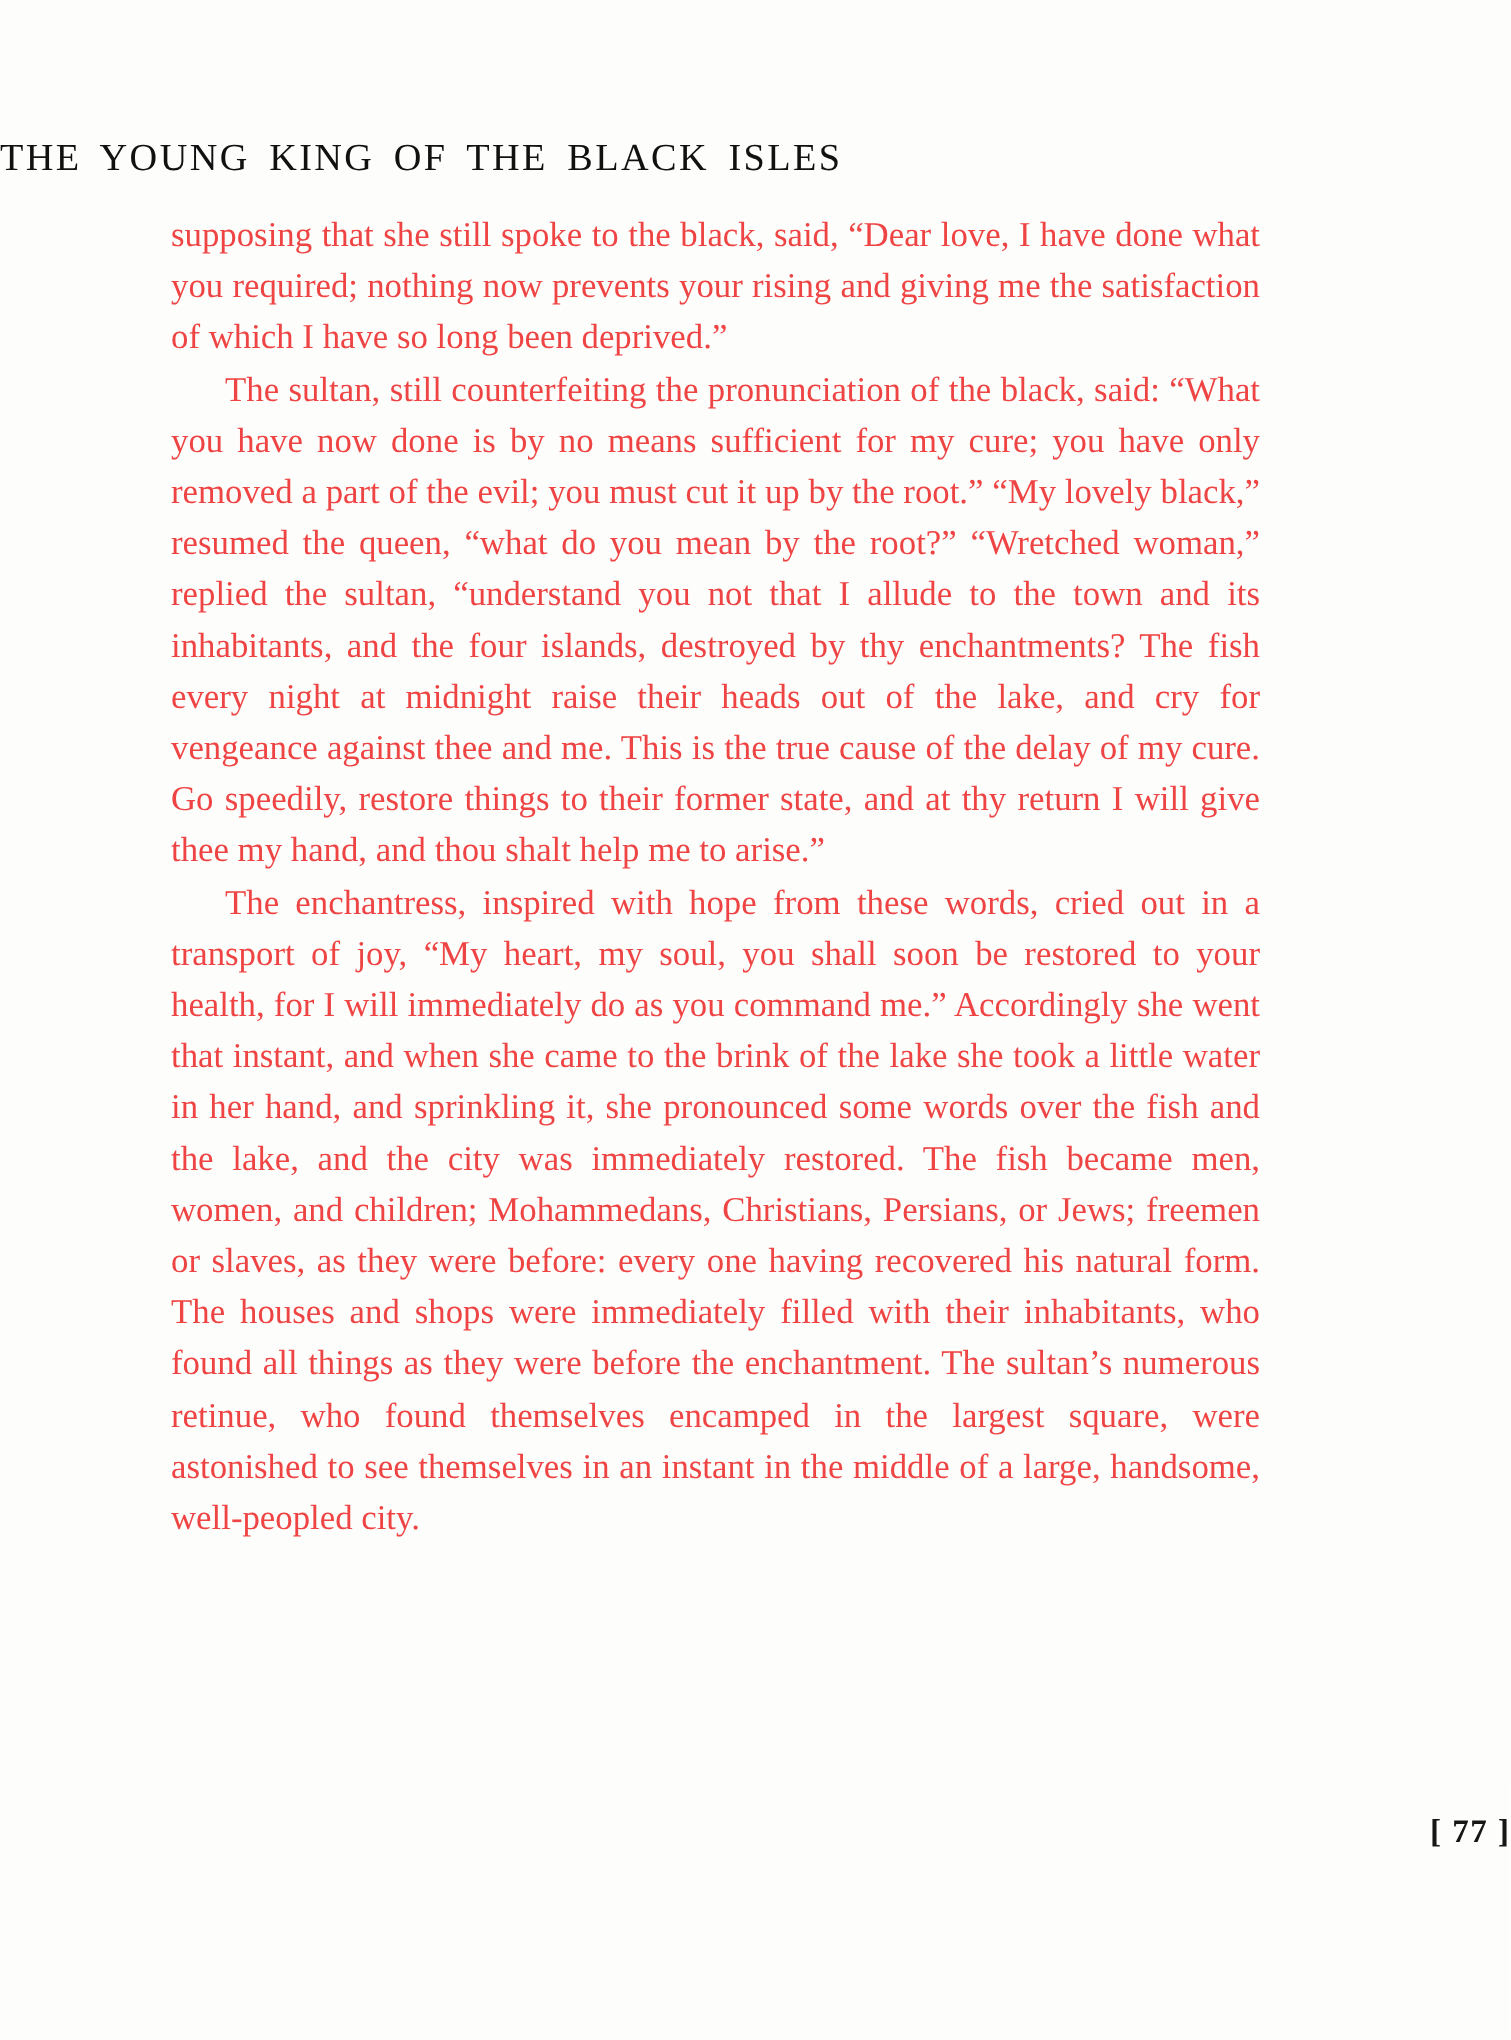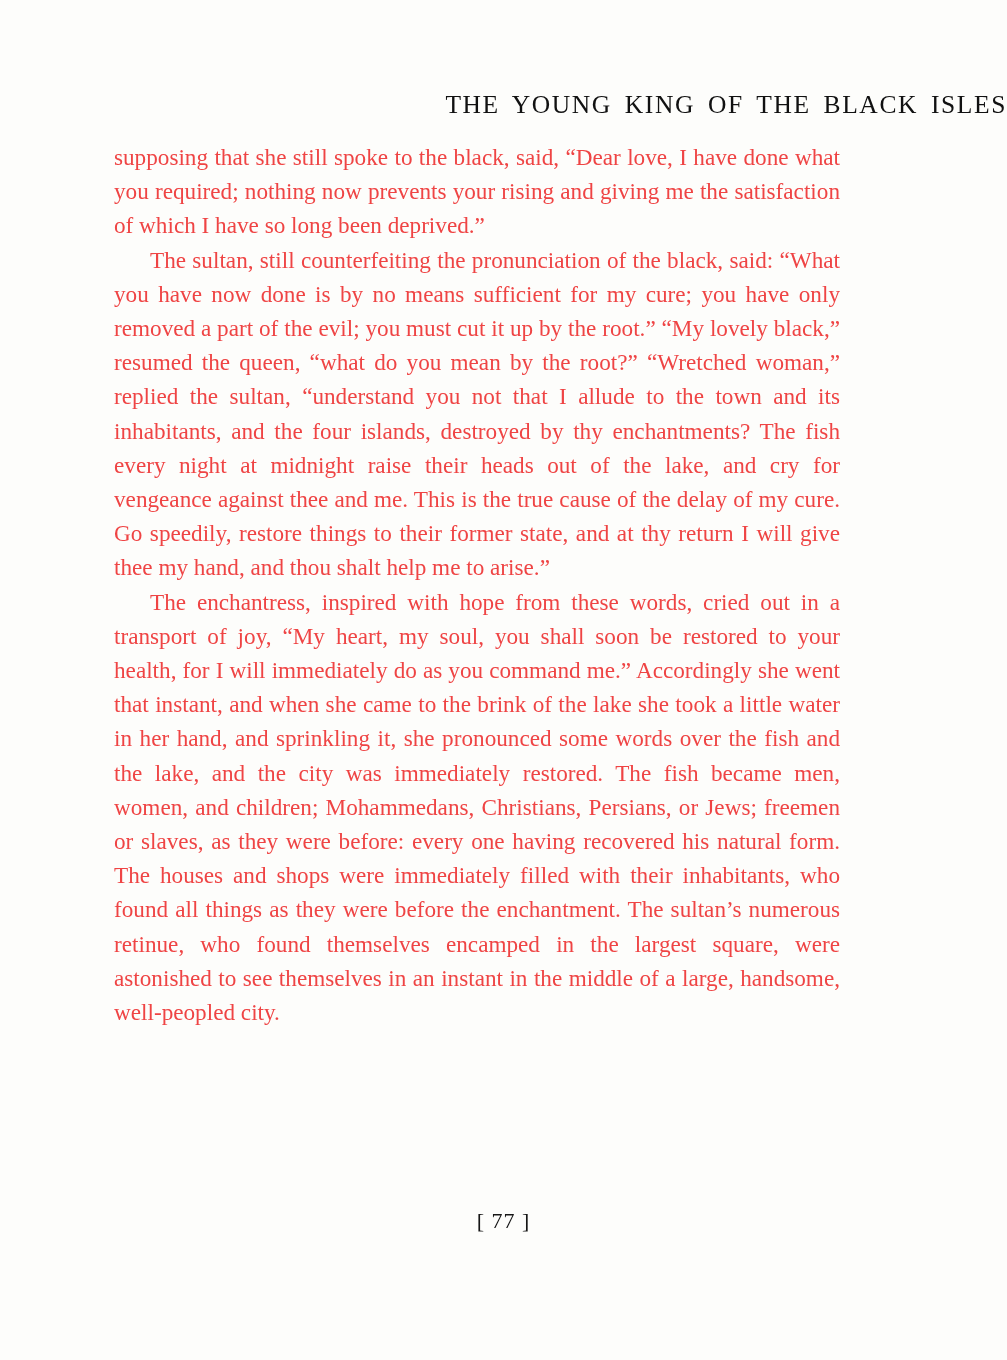--- a/index.html
+++ b/index.html
@@ -18,21 +18,21 @@
     position: relative;
     width: 1007px;
     height: 1360px;
     background: #fdfdfb;
   }
   .running-head {
     position: absolute;
     top: 90px;
     left: 0;
     right: 0;
-    text-align: right;
+    text-align: left;
     font-size: 25.5px;
     letter-spacing: 1.6px;
     word-spacing: 5px;
     color: #111;
     font-family: "Liberation Serif", serif;
   }
   .text-block {
     position: absolute;
     top: 140px;
     left: 114px;
@@ -48,24 +48,25 @@
     hyphens: manual;
   }
   p.indent {
     text-indent: 36px;
   }
   .folio {
     position: absolute;
     top: 1208px;
     left: 0;
     right: 0;
-    text-align: center;
+    text-align: right;
     font-size: 22px;
     letter-spacing: 1px;
     color: #161616;
+    font-weight: bold;
   }
 </style>
 </head>
 <body>
 
 <div class="page">
 
   <div class="running-head">THE YOUNG KING OF THE BLACK ISLES</div>
 
   <div class="text-block">

